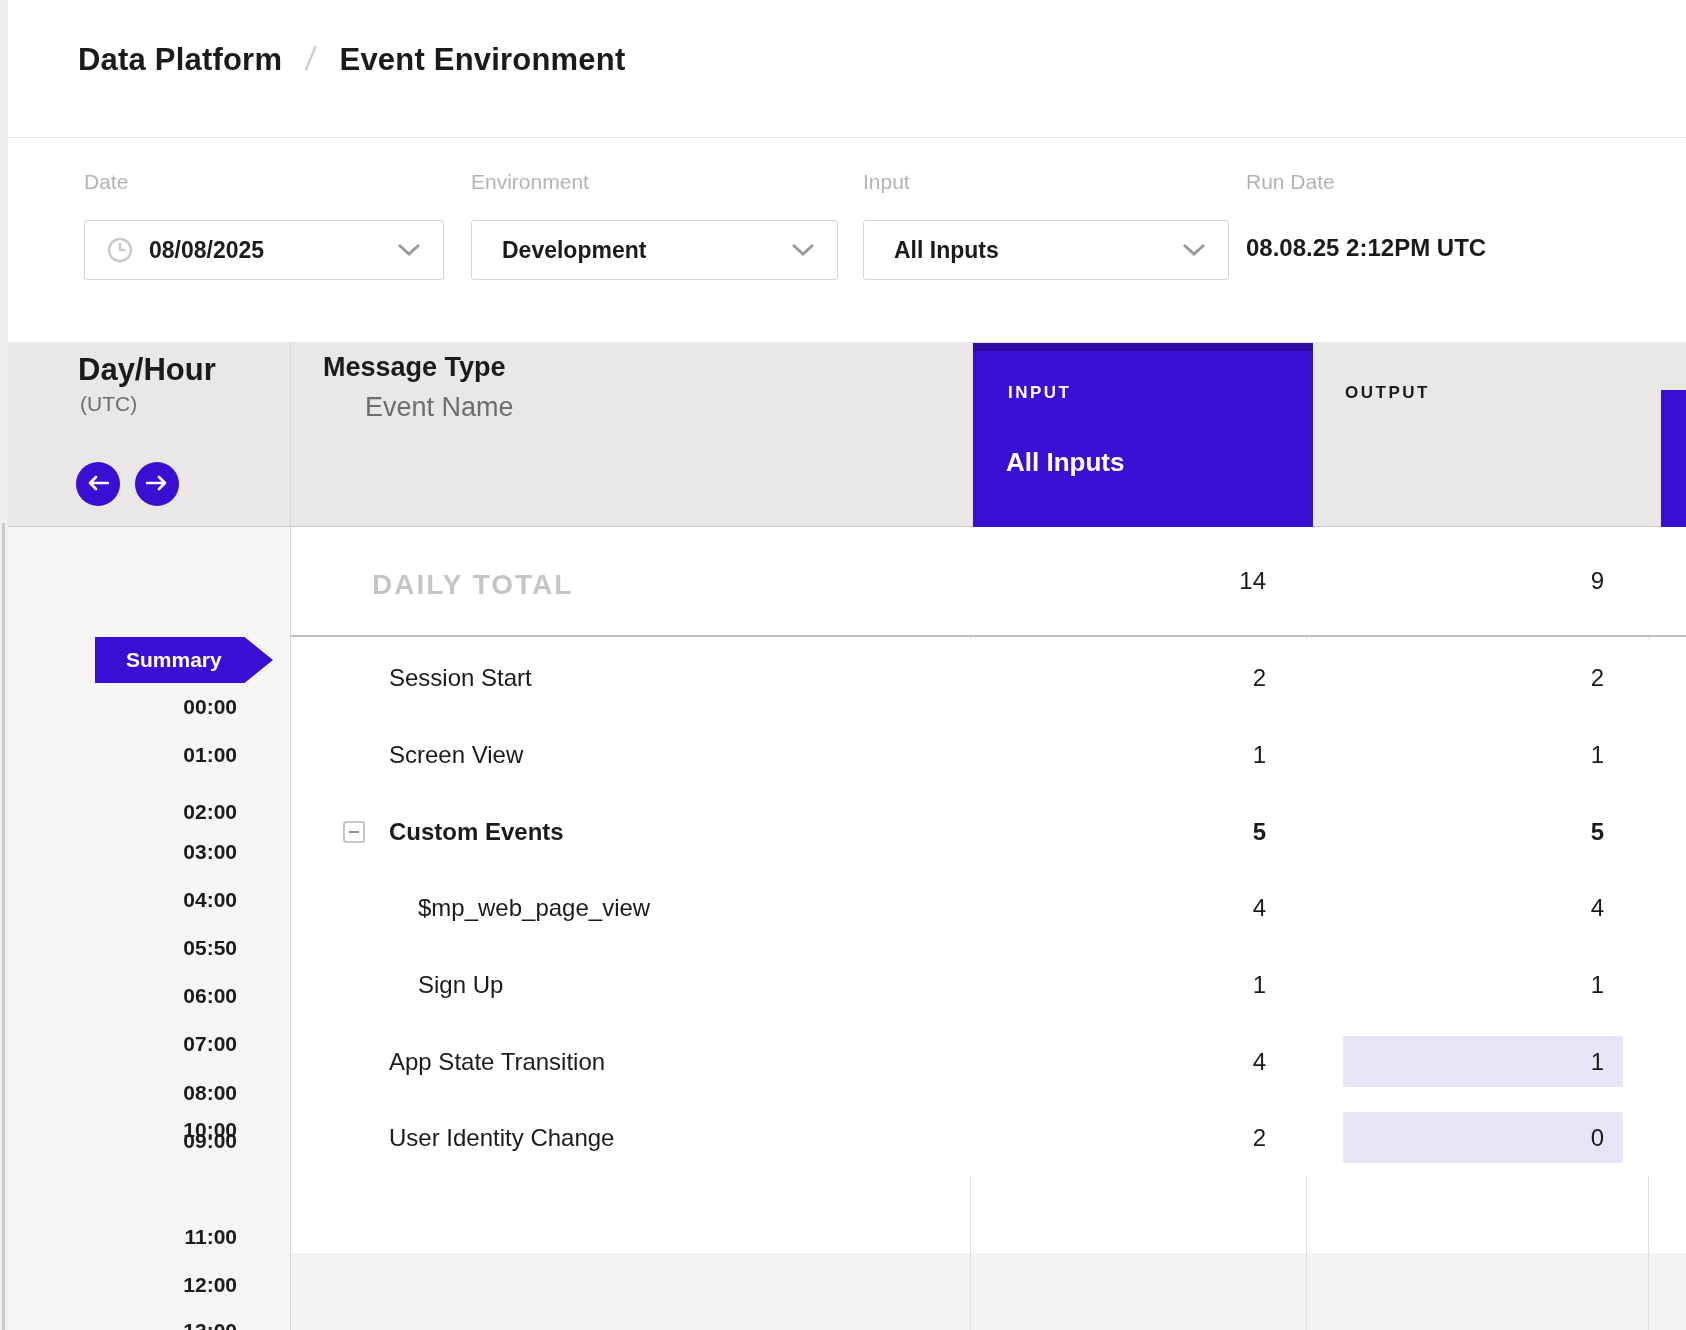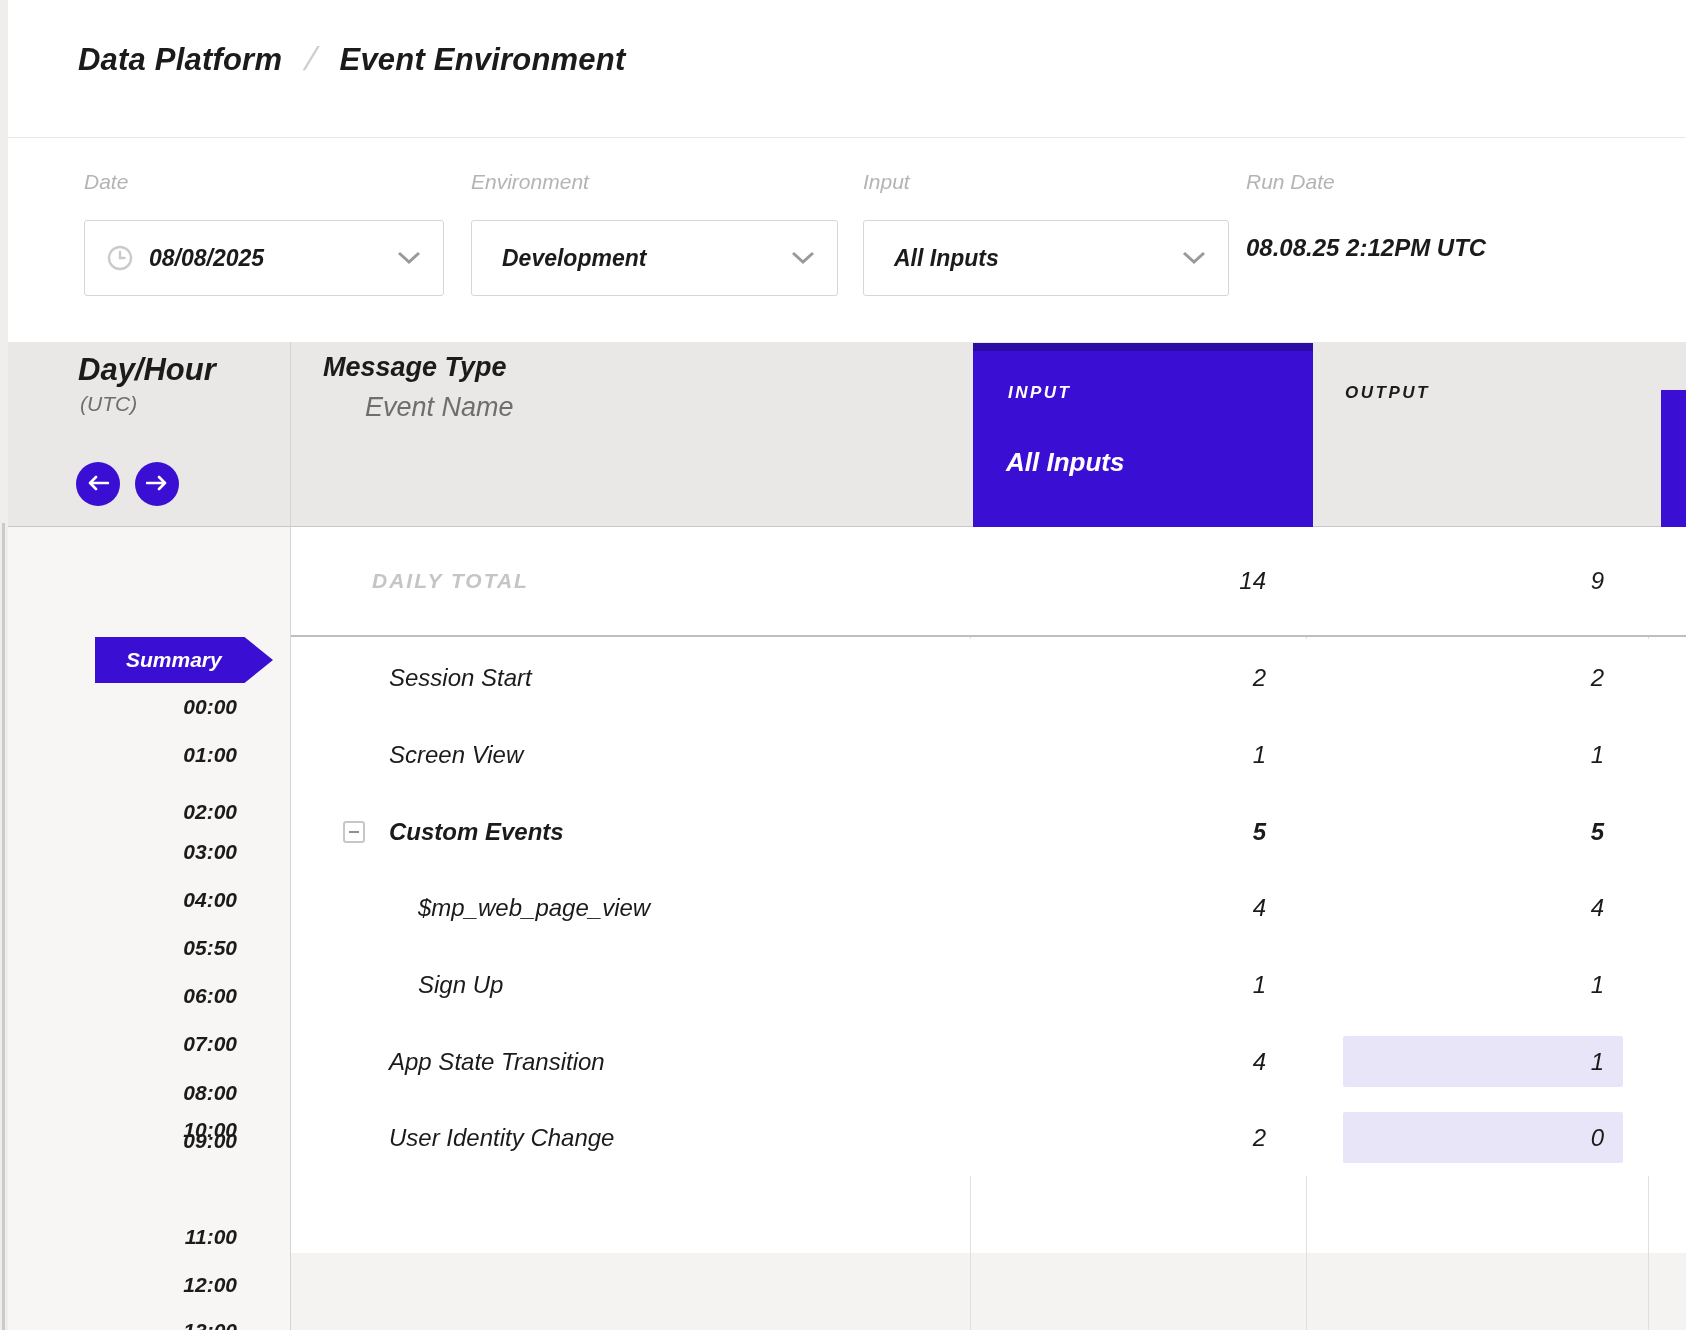--- a/index.html
+++ b/index.html
@@ -4,36 +4,35 @@
 <style>
   * { box-sizing: border-box; margin: 0; padding: 0; }
   html,body { background:#ffffff; }
   .page {
     position: relative;
     width: 1686px; height: 1330px;
     background: #ffffff;
     font-family: "Liberation Sans", sans-serif;
     color: #1c1b1b;
     overflow: hidden;
-    font-style: italic;
   }
   
   .gutter { position:absolute; left:0; top:0; width:8px; height:1330px; background:#efeeec; }
   .scrollbar { position:absolute; left:2px; top:523px; width:3px; height:807px; background:#cbcac8; }
 
   
   .topbar { position:absolute; left:8px; top:0; right:0; height:138px; background:#fff; border-bottom:1px solid #e8e7e5; }
   .crumbs { position:absolute; left:70px; top:40px; display:flex; align-items:baseline; gap:24px; font-size:31px; font-weight:600; letter-spacing:0.2px; }
   .crumb-sep { color:#cfcecd; font-weight:400; font-size:33px; transform:skewX(-8deg); }
 
   
   .filters { position:absolute; left:8px; top:138px; right:0; height:204px; background:#fff; }
   .filter-label { position:absolute; top:32px; font-size:21px; color:#b5b4b2; }
   .selectbox {
-    position:absolute; top:82px; height:76px; background:#fff;
+    position:absolute; top:82px; height:60px; background:#fff;
     border:1px solid #d7d6d4; border-radius:3px;
     display:flex; align-items:center; cursor:pointer;
   }
   .selectbox .value { font-size:23px; font-weight:700; color:#1c1b1b; }
   .chev { margin-left:auto; display:flex; }
   .rundate-value { position:absolute; top:96px; font-size:24px; font-weight:700; }
 
   
   .theader { position:absolute; left:8px; top:342px; right:0; height:185px; background:#e9e8e6; border-bottom:1px solid #c9c8c6; }
   .dayhour-title { position:absolute; left:70px; top:10px; font-size:31px; font-weight:700; }
@@ -75,21 +74,21 @@
     display:flex; align-items:center; padding-left:31px; cursor:pointer;
     clip-path: polygon(0 0, 84% 0, 100% 50%, 84% 100%, 0 100%);
   }
   .hour {
     position:absolute; left:0; width:237px; text-align:right;
     font-size:21px; font-weight:700; color:#1c1b1b; cursor:pointer;
   }
 
   
   .dt-row { position:absolute; left:291px; top:527px; width:1395px; height:110px; background:#fff; border-bottom:2px solid #bfbebd; }
-  .dt-label { position:absolute; left:81px; top:42px; font-size:21px; font-weight:700; letter-spacing:2px; color:#c6c5c3; }
+  .dt-label { position:absolute; left:81px; top:42px; font-size:28px; font-weight:700; letter-spacing:2px; color:#c6c5c3; }
   .val { position:absolute; font-size:24px; color:#1c1b1b; }
   .dt-row .val { top:40px; }
   .val.in  { right:420px; }
   .val.out { right:82px; }
 
   
   .rows { position:absolute; left:291px; top:639px; width:1395px; height:537px; background:#fff; }
   .erow { position:absolute; left:0; width:100%; height:77px; }
   .erow .lbl { position:absolute; left:98px; top:50%; transform:translateY(-50%); font-size:24px; }
   .erow.indent2 .lbl { left:127px; }

